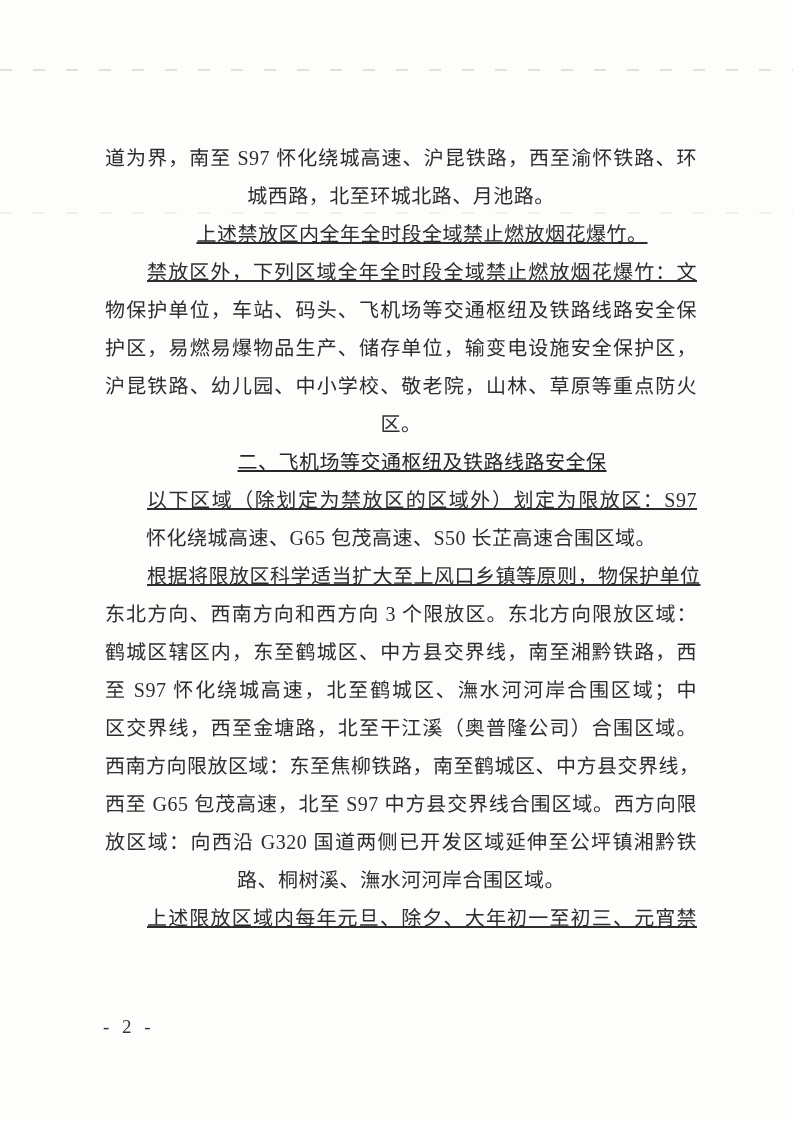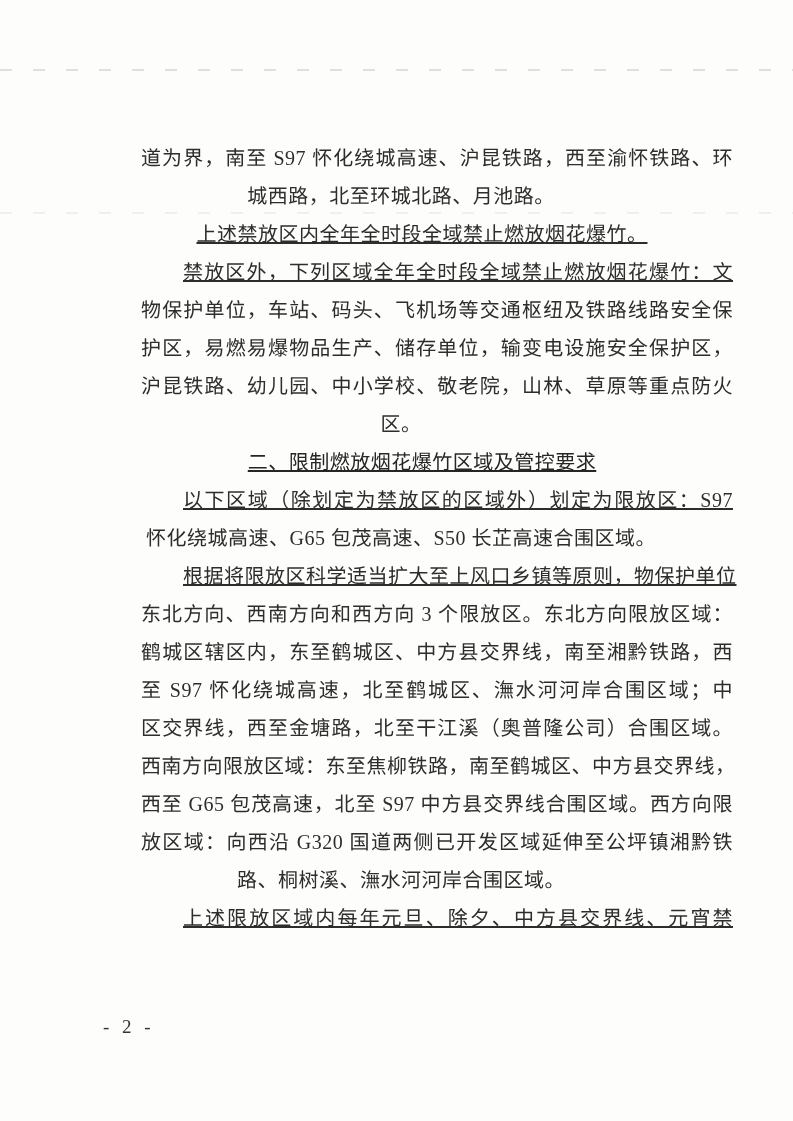--- a/index.html
+++ b/index.html
@@ -42,21 +42,20 @@
     white-space: nowrap;
     text-align: center;
   }
   .line.indent {
     text-indent: 2.1em;
     text-decoration: underline;
   }
   .line.fill {
     text-align: justify;
     text-align-last: justify;
-    margin-left: 36px;
     -moz-text-align-last: justify;
   }
   .line.heading {
     color: #262626;
   }
   .page-footer {
     position: absolute;
     left: 103px;
     top: 1016px;
     font-size: 19px;
@@ -75,29 +74,29 @@
   <div class="document-body">
 
   <div class="line fill">道为界，南至 S97 怀化绕城高速、沪昆铁路，西至渝怀铁路、环</div>
       <div class="line">城西路，北至环城北路、月池路。</div>
       <div class="line indent">上述禁放区内全年全时段全域禁止燃放烟花爆竹。</div>
       <div class="line indent fill">禁放区外，下列区域全年全时段全域禁止燃放烟花爆竹：文</div>
       <div class="line fill">物保护单位，车站、码头、飞机场等交通枢纽及铁路线路安全保</div>
       <div class="line fill">护区，易燃易爆物品生产、储存单位，输变电设施安全保护区，</div>
       <div class="line fill">沪昆铁路、幼儿园、中小学校、敬老院，山林、草原等重点防火</div>
       <div class="line">区。</div>
-      <div class="line indent heading">二、限制燃放烟花爆竹区域及管控要求</div>
+      <div class="line indent heading">二、飞机场等交通枢纽及铁路线路安全保</div>
       <div class="line indent fill">以下区域（除划定为禁放区的区域外）划定为限放区：S97</div>
       <div class="line">怀化绕城高速、G65 包茂高速、S50 长芷高速合围区域。</div>
       <div class="line indent fill">根据将限放区科学适当扩大至上风口乡镇等原则，物保护单位</div>
       <div class="line fill">东北方向、西南方向和西方向 3 个限放区。东北方向限放区域：</div>
       <div class="line fill">鹤城区辖区内，东至鹤城区、中方县交界线，南至湘黔铁路，西</div>
       <div class="line fill">至 S97 怀化绕城高速，北至鹤城区、潕水河河岸合围区域；中</div>
       <div class="line fill">区交界线，西至金塘路，北至干江溪（奥普隆公司）合围区域。</div>
       <div class="line fill">西南方向限放区域：东至焦柳铁路，南至鹤城区、中方县交界线，</div>
       <div class="line fill">西至 G65 包茂高速，北至 S97 中方县交界线合围区域。西方向限</div>
       <div class="line fill">放区域：向西沿 G320 国道两侧已开发区域延伸至公坪镇湘黔铁</div>
       <div class="line">路、桐树溪、潕水河河岸合围区域。</div>
-      <div class="line indent fill">上述限放区域内每年元旦、除夕、中方县交界线、元宵禁</div>
+      <div class="line indent fill">上述限放区域内每年元旦、除夕、大年初一至初三、元宵禁</div>
     </div>
 
   <div class="page-footer">- 2 -</div>
 </div>
 
 </body></html>

